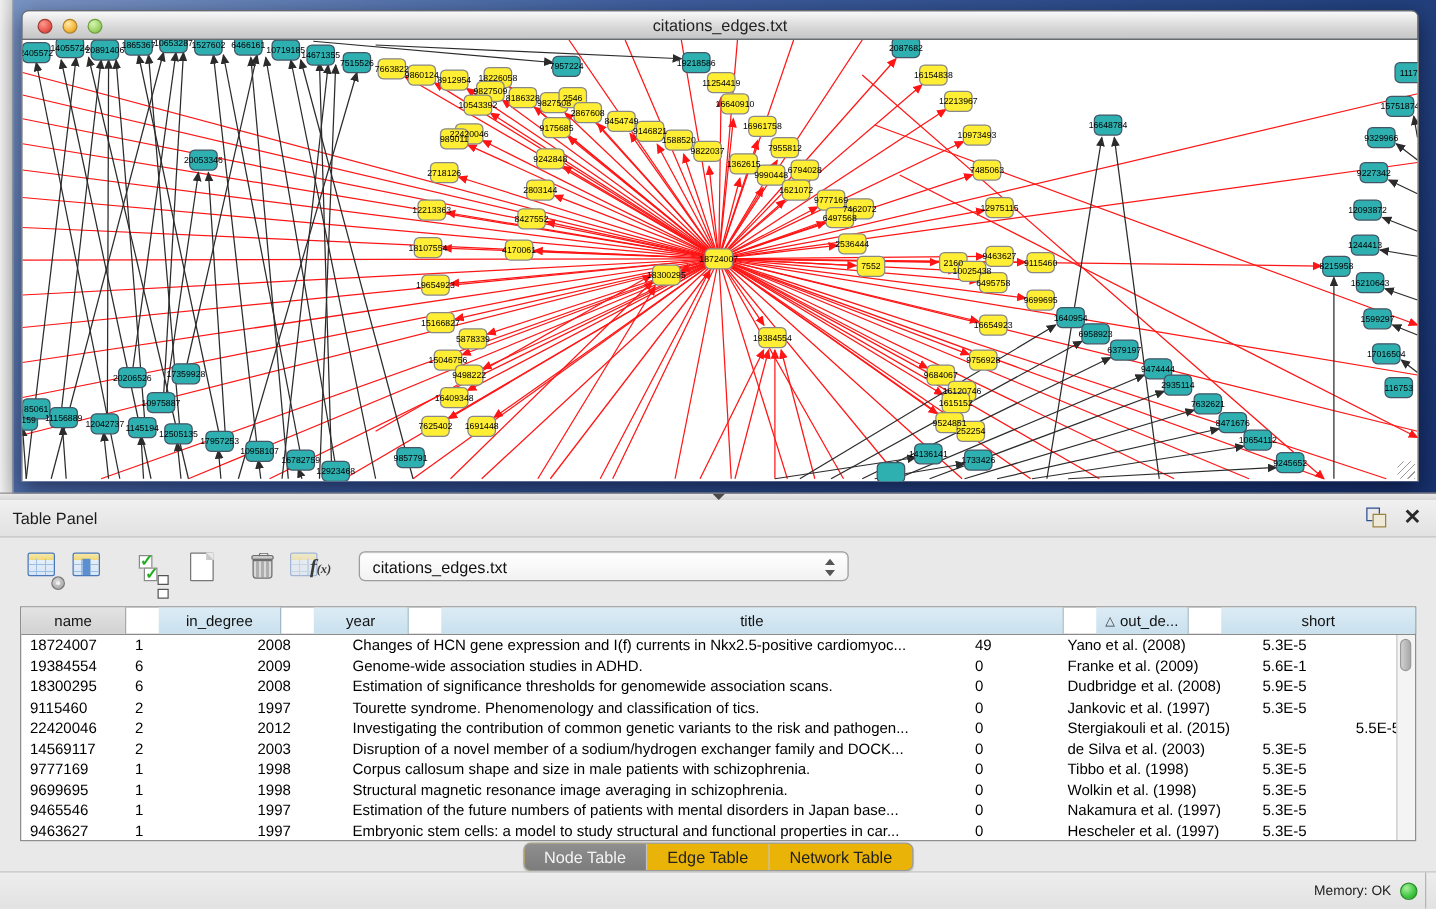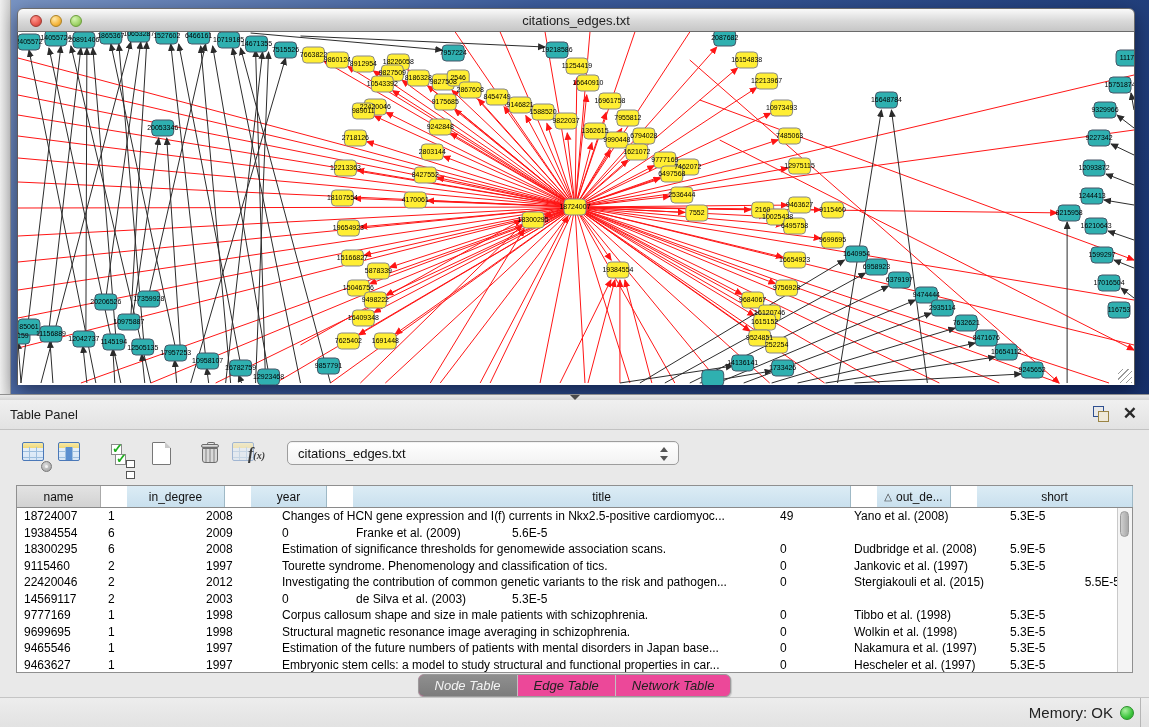--- a/index.html
+++ b/index.html
@@ -97,30 +97,30 @@
   .tr{display:flex;height:16.5px;}
   .td{flex:0 0 auto;box-sizing:border-box;padding:1px 0 0 7px;font-size:12px;color:#000;
       overflow:hidden;white-space:nowrap;text-overflow:clip;}
   .vscroll{position:absolute;right:0;top:22px;bottom:0;width:14px;background:#f4f4f4;border-left:1px solid #c9c9c9;}
   .vscroll .thumb{position:absolute;left:2px;top:3px;width:9px;height:26px;border-radius:5px;
       background:linear-gradient(90deg,#cfcfcf,#a9a9a9);border:1px solid #9a9a9a;box-sizing:border-box;}
 
   
   .tabs-row{position:absolute;left:0;top:273px;width:100%;height:24px;}
   .seg{position:absolute;left:50%;transform:translateX(-50%);top:1px;display:flex;height:21px;
-      border:1px solid #9b9b9b;border-radius:6px;overflow:hidden;background:#ec4899;box-shadow:0 1px 1px rgba(0,0,0,.15);font-style:italic;}
+      border:1px solid #9b9b9b;border-radius:6px;overflow:hidden;background:#eab308;box-shadow:0 1px 1px rgba(0,0,0,.15);}
   .seg .tab{padding:0 16px;font-size:13px;line-height:21px;color:#222;border-right:1px solid #c2c2c2;cursor:default;}
   .seg .tab:last-child{border-right:none;}
   .seg .tab.sel{background:linear-gradient(#8f8f8f,#7c7c7c);color:#f4f4f4;}
 
   
   .status-bar{position:absolute;left:0;top:697px;width:1149px;height:30px;background:linear-gradient(#ededed,#e2e2e2);
       border-top:1px solid #c5c5c5;box-sizing:border-box;}
   .mem{position:absolute;right:8px;top:0;height:100%;display:flex;align-items:center;gap:7px;padding-right:6px;border-right:1px solid #b5b5b5;}
-  .mem .lbl{font-size:15px;color:#222;}
+  .mem .lbl{font-size:11px;color:#222;}
   .mem .dot{width:14px;height:14px;border-radius:50%;border:1px solid #2a8f2a;box-sizing:border-box;
       background:radial-gradient(circle at 35% 30%,#a9ef9f,#3ec53e 60%,#28a228);}
 </style>
 </head>
 <body>
 
 <div class="desktop">
   <div class="left-strip"></div>
 
   <div class="graph-window">
@@ -636,23 +636,24 @@
           <div class="td" style="width: 76px;">2008</div>
           <div class="td" style="width: 498px;">Changes of HCN gene expression and I(f) currents in Nkx2.5-positive cardiomyoc...</div>
           <div class="td" style="width: 74px;">49</div>
           <div class="td" style="width: 156px;">Yano et al. (2008)</div>
           <div class="td" style="width: 117px;">5.3E-5</div>
         </div>
         <div class="tr">
           <div class="td" style="width: 84px;">19384554</div>
           <div class="td" style="width: 98px;">6</div>
           <div class="td" style="width: 76px;">2009</div>
+          <div class="td" style="width: 498px;">Genome-wide association studies in ADHD.</div>
           <div class="td" style="width: 74px;">0</div>
           <div class="td" style="width: 156px;">Franke et al. (2009)</div>
-          <div class="td" style="width: 117px;">5.6E-5</div>
+          <div class="td" style="width: 117px;">5.6E-1</div>
         </div>
         <div class="tr">
           <div class="td" style="width: 84px;">18300295</div>
           <div class="td" style="width: 98px;">6</div>
           <div class="td" style="width: 76px;">2008</div>
           <div class="td" style="width: 498px;">Estimation of significance thresholds for genomewide association scans.</div>
           <div class="td" style="width: 74px;">0</div>
           <div class="td" style="width: 156px;">Dudbridge et al. (2008)</div>
           <div class="td" style="width: 117px;">5.9E-5</div>
         </div>
@@ -671,20 +672,21 @@
           <div class="td" style="width: 76px;">2012</div>
           <div class="td" style="width: 498px;">Investigating the contribution of common genetic variants to the risk and pathogen...</div>
           <div class="td" style="width: 74px;">0</div>
           <div class="td" style="width: 156px;">Stergiakouli et al. (2015)</div>
           <div class="td" style="width: 117px; text-align: right;">5.5E-5</div>
         </div>
         <div class="tr">
           <div class="td" style="width: 84px;">14569117</div>
           <div class="td" style="width: 98px;">2</div>
           <div class="td" style="width: 76px;">2003</div>
+          <div class="td" style="width: 498px;">Disruption of a novel member of a sodium/hydrogen exchanger family and DOCK...</div>
           <div class="td" style="width: 74px;">0</div>
           <div class="td" style="width: 156px;">de Silva et al. (2003)</div>
           <div class="td" style="width: 117px;">5.3E-5</div>
         </div>
         <div class="tr">
           <div class="td" style="width: 84px;">9777169</div>
           <div class="td" style="width: 98px;">1</div>
           <div class="td" style="width: 76px;">1998</div>
           <div class="td" style="width: 498px;">Corpus callosum shape and size in male patients with schizophrenia.</div>
           <div class="td" style="width: 74px;">0</div>

